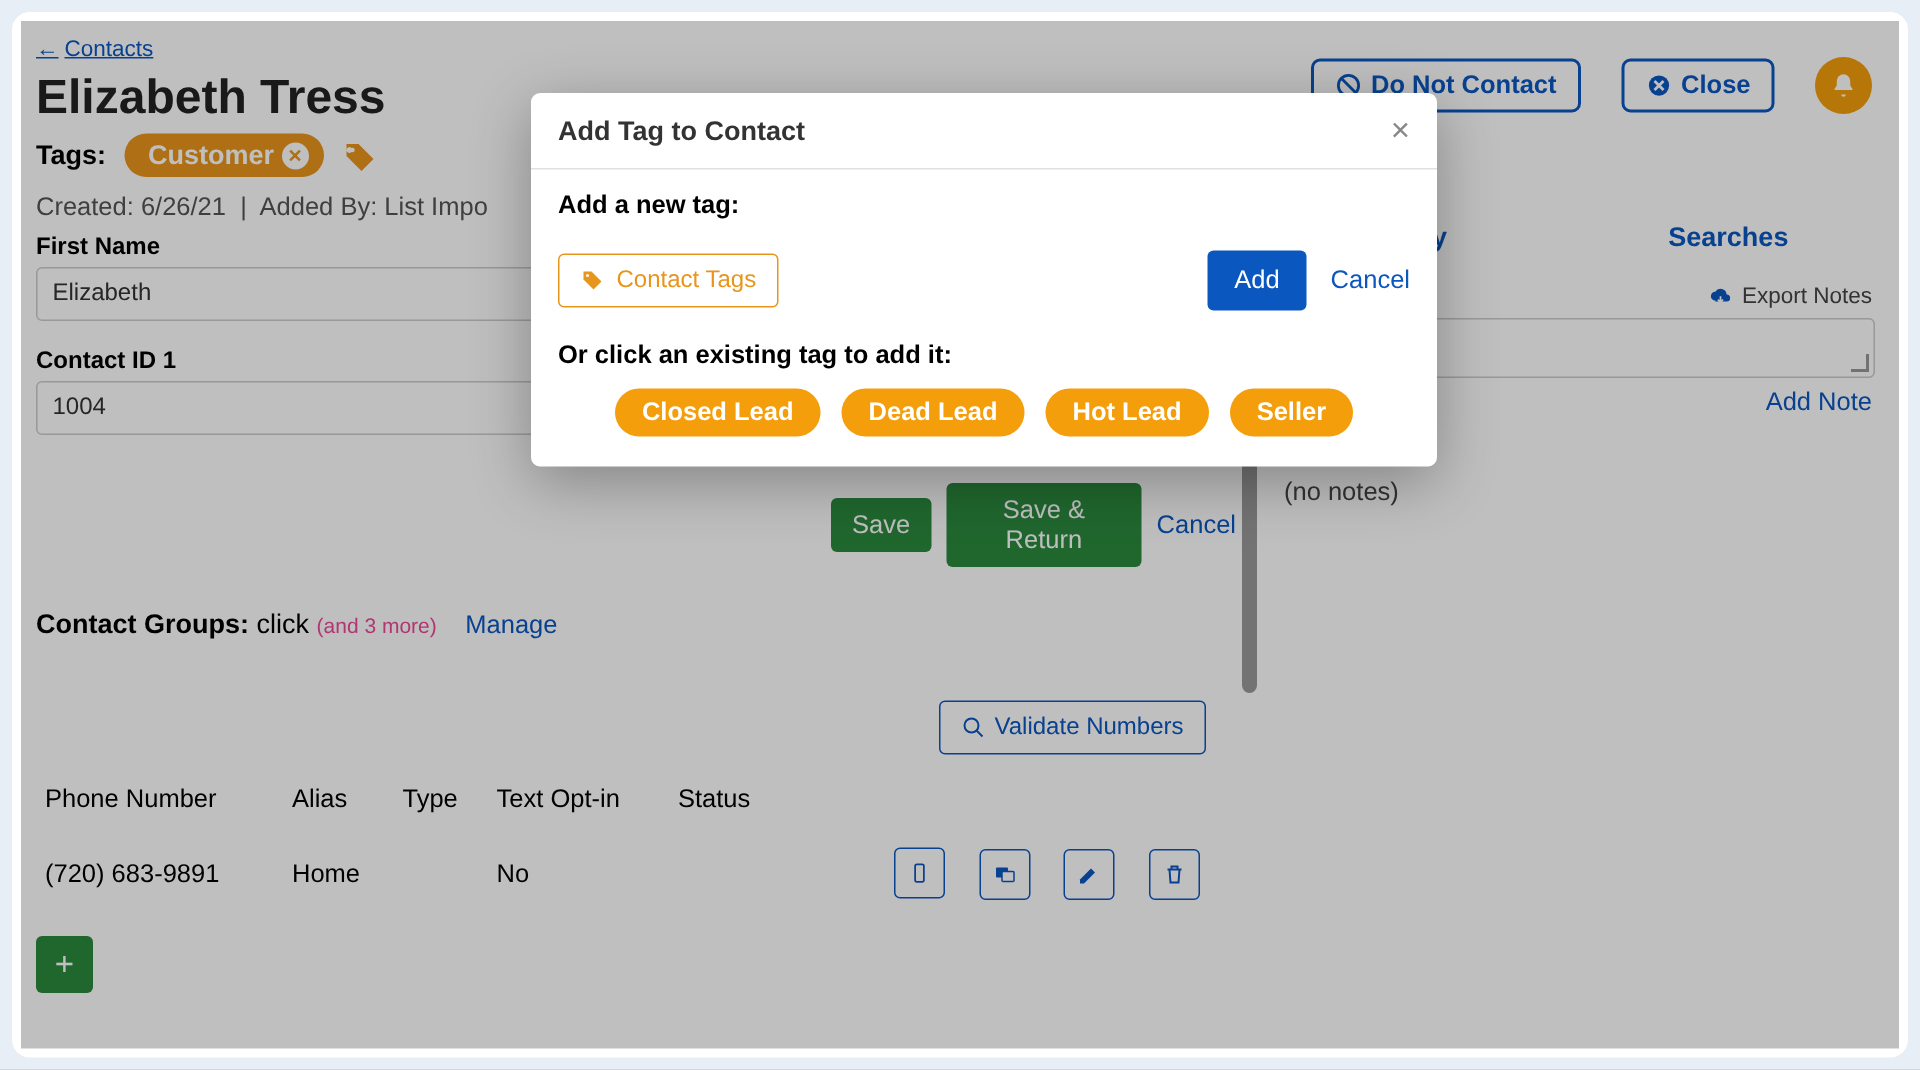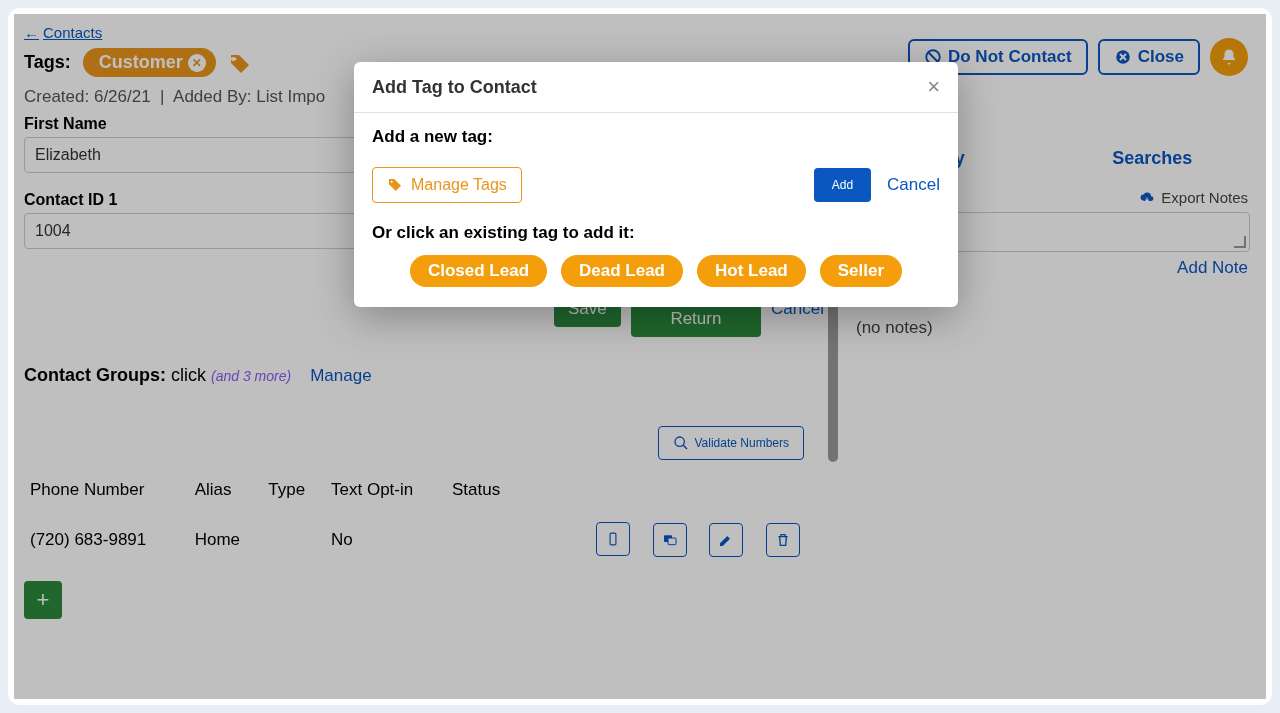--- a/index.html
+++ b/index.html
@@ -28,21 +28,21 @@
   }
   .dim-overlay {
     position: absolute;
     inset: 0;
     background: rgba(0,0,0,0.25);
     z-index: 5;
   }
   
   .back-link { color: #0b57c0; text-decoration: underline; font-size: 15px; display: inline-flex; align-items: center; gap: 4px; cursor: pointer; }
   .back-link .arrow { color: #0b57c0; }
-  .top-right { position: absolute; top: 24px; right: 18px; display: flex; align-items: center; gap: 10px; }
+  .top-right { position: absolute; top: 24px; right: 18px; display: flex; align-items: center; gap: 27px; }
   .btn-outline {
     border: 2px solid #0b57c0; color: #0b57c0; background: #fff;
     border-radius: 6px; padding: 6px 14px; font-weight: 600; font-size: 17px;
     display: inline-flex; align-items: center; gap: 6px; cursor: pointer;
   }
   .bell {
     width: 38px; height: 38px; border-radius: 50%; background: #f59e0b;
     display: inline-flex; align-items: center; justify-content: center; color:#fff; cursor:pointer;
   }
   .contact-name { font-size: 32px; font-weight: 800; color: #222; margin-top: 4px; }
@@ -62,24 +62,24 @@
     font-size: 16px; margin-top: 4px; background: #fff; color: #333;
   }
   .btn-green {
     background: #2b8a3e; color: #fff; border: none; border-radius: 4px;
     padding: 8px 14px; font-size: 17px; cursor: pointer;
   }
   .btn-link { color: #0b57c0; font-size: 17px; cursor: pointer; background: none; border: none; }
   .form-actions { display: flex; gap: 10px; margin-top: 32px; margin-left: 530px; align-items: center; }
   .groups-line { margin-top: 28px; font-size: 18px; }
   .groups-line b { font-weight: 700; }
-  .groups-meta { font-style: italic; color: #8b5cf6; font-size: 14px; }
+  .groups-meta { color: #ec4899; font-size: 14px; }
   .manage-link { color: #0b57c0; font-size: 17px; margin-left: 14px; cursor: pointer; }
   .validate-row { display:flex; justify-content:flex-end; margin-top: 40px; padding-right: 20px;}
-  .btn-outline-sm { border:1px solid #0b57c0; color:#0b57c0; background:#fff; border-radius:4px; padding:8px 14px; font-size:12px; display:inline-flex; gap:6px; align-items:center; cursor:pointer;}
+  .btn-outline-sm { border:1px solid #0b57c0; color:#0b57c0; background:#fff; border-radius:4px; padding:8px 14px; font-size:16px; display:inline-flex; gap:6px; align-items:center; cursor:pointer;}
   table.phone { width: 100%; border-collapse: collapse; margin-top: 12px; }
   table.phone th { text-align: left; font-size: 17px; padding: 8px 6px; font-weight: 400; }
   table.phone td { font-size: 17px; padding: 14px 6px; }
   .icon-btn { width:34px; height:34px; border:1px solid #0b57c0; border-radius:4px; display:inline-flex; align-items:center; justify-content:center; color:#0b57c0; cursor:pointer; margin-right: 18px;}
   .add-phone { width:38px;height:38px;background:#2b8a3e;border-radius:4px;color:#fff;display:inline-flex;align-items:center;justify-content:center;font-size:22px;margin-top:10px;cursor:pointer;border:none;}
   
   .right-pane { position:absolute; top:128px; right:0; width:440px; }
   .tabs { display:flex; justify-content:space-around; }
   .tab { color:#0b57c0; font-weight:700; font-size:18px; cursor:pointer; padding: 6px 20px;}
   .export-notes { text-align:right; color:#444; font-size:15px; margin-top:14px; padding-right:18px; display:flex; justify-content:flex-end; align-items:center; gap:6px; cursor:pointer;}
@@ -98,21 +98,21 @@
   }
   .modal-header { padding: 14px 18px; border-bottom: 1px solid #e0e0e0; display:flex; justify-content:space-between; align-items:center;}
   .modal-header h2 { font-size: 18px; font-weight: 700; color:#333; }
   .modal-close { color:#888; font-size:22px; cursor:pointer; background:none; border:none; font-weight: normal; line-height: 1;}
   .modal-body { padding: 14px 18px 20px; }
   .modal-body .sub { font-weight:700; font-size:17px; margin-bottom:20px;}
   .modal-input { width:100%; border:1px solid #ccc; border-radius:4px; padding:10px; font-size:16px; color:#999;}
   .modal-actions { display:flex; align-items:center; gap:16px; margin-top:12px;}
   .manage-tags-btn { border:1px solid #e8951c; color:#e8951c; background:#fff; border-radius:4px; padding:8px 14px; font-size:16px; display:inline-flex; gap:8px; align-items:center; cursor:pointer;}
   .spacer { flex: 1; }
-  .btn-blue { background:#0b57c0; color:#fff; border:none; border-radius:4px; padding:10px 18px; font-size:12px; cursor:pointer;}
+  .btn-blue { background:#0b57c0; color:#fff; border:none; border-radius:4px; padding:10px 18px; font-size:17px; cursor:pointer;}
   .cancel-link { color:#0b57c0; font-size:17px; cursor:pointer; background:none; border:none;}
   .existing-sub { font-weight:700; font-size:17px; margin-top:20px;}
   .existing-tags { display:flex; gap:14px; justify-content:center; margin-top:12px; flex-wrap:wrap;}
   .existing-tag { background:#f59e0b; color:#fff; border-radius:18px; padding:6px 18px; font-weight:600; font-size:17px; cursor:pointer; border:none;}
   svg { display: inline-block; vertical-align: middle; }
 </style>
 </head>
 <body>
 
 <div class="outer-frame">
@@ -140,20 +140,21 @@
           </svg>
     </span>
   </div>
 
   <div class="left-area">
     <a class="back-link">
       <span class="arrow">←</span>
       <span>Contacts</span>
     </a>
 
+    <div class="contact-name">Elizabeth Tress</div>
 
     <div class="tag-row">
       <span class="tag-label">Tags:</span>
       <span class="tag-pill">
         <span>Customer</span>
         <span class="x">✕</span>
       </span>
       <span class="tag-icon">
         <svg width="24" height="24" viewBox="0 0 24 24" fill="#e8951c">
               <path d="M3 3h8l10 10-8 8L3 11V3zm4 4a2 2 0 100 .001z"></path>
@@ -275,21 +276,21 @@
       <button class="modal-close">×</button>
     </div>
     <div class="modal-body">
       <div class="sub">Add a new tag:</div>
       <div class="modal-actions">
         <button class="manage-tags-btn">
           <svg width="16" height="16" viewBox="0 0 24 24" fill="#e8951c">
                 <path d="M3 3h8l10 10-8 8L3 11V3z"></path>
                 <circle cx="7" cy="7" r="1.5" fill="#fff"></circle>
               </svg>
-          <span>Manage Tags</span>
+          <span>Contact Tags</span>
         </button>
         <span class="spacer"></span>
         <button class="btn-blue">Add</button>
         <button class="cancel-link">Cancel</button>
       </div>
       <div class="existing-sub">Or click an existing tag to add it:</div>
       <div class="existing-tags">
         <button class="existing-tag">Closed Lead</button>
         <button class="existing-tag">Dead Lead</button>
         <button class="existing-tag">Hot Lead</button>

